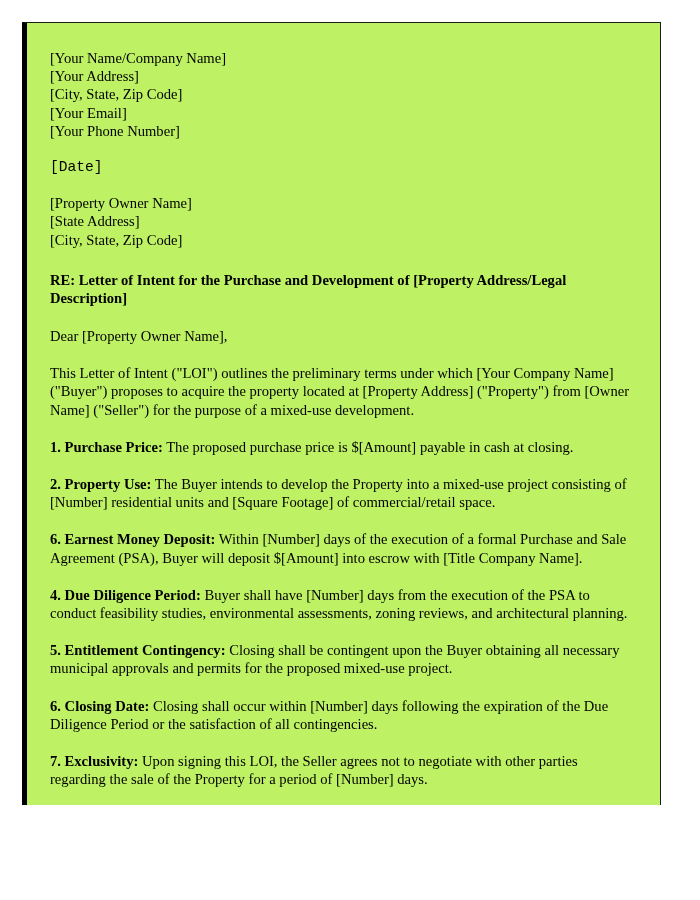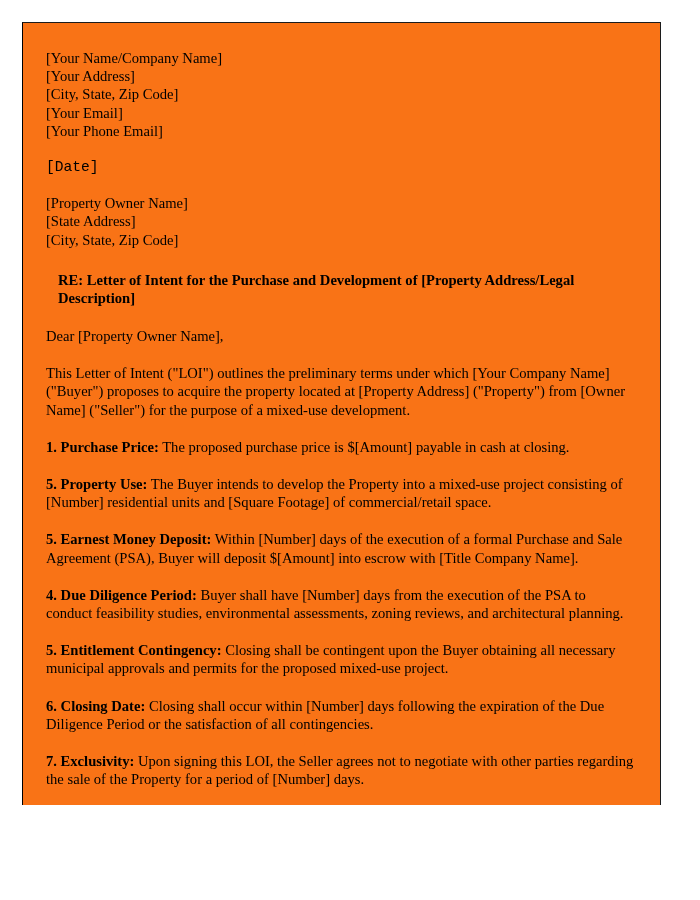--- a/index.html
+++ b/index.html
@@ -15,25 +15,25 @@
     overflow: hidden;
   }
 
   .page-sheet {
     position: absolute;
     left: 22px;
     top: 22px;
     width: 639px;
     height: 783px;
     box-sizing: border-box;
-    border-left: 1px solid #000000;
+    border-left: 5px solid #000000;
     border-right: 1px solid #1c1c1c;
     border-top: 1px solid #1c1c1c;
     border-bottom: none;
-    background: #f97316;
+    background: #bef264;
     overflow: hidden;
   }
 
   .page-body {
     padding: 26px 25px 0 23px;
   }
 
   .doc-text {
     font-size: 14.6px;
     line-height: 18.2px;
@@ -51,21 +51,21 @@
     margin: 0 0 18px 0;
     font-family: Liberation Mono, monospace;
   }
 
   .recipient-block {
     margin: 0 0 22px 0;
   }
 
   .re-heading {
     font-weight: bold;
-    margin: 0 0 19px 12px;
+    margin: 0 0 19px 0;
     line-height: 18.6px;
   }
 
   .salutation {
     margin: 0 0 19px 0;
   }
 
   .intro-para {
     margin: 0 0 19px 0;
   }
@@ -84,21 +84,21 @@
 <body>
 
 <div class="page-sheet">
   <div class="page-body doc-text">
 
     <div class="addr-block">
       <div class="addr-line">[Your Name/Company Name]</div>
       <div class="addr-line">[Your Address]</div>
       <div class="addr-line">[City, State, Zip Code]</div>
       <div class="addr-line">[Your Email]</div>
-      <div class="addr-line">[Your Phone Email]</div>
+      <div class="addr-line">[Your Phone Number]</div>
     </div>
 
     <div class="date-block">[Date]</div>
 
     <div class="recipient-block">
       <div class="addr-line">[Property Owner Name]</div>
       <div class="addr-line">[State Address]</div>
       <div class="addr-line">[City, State, Zip Code]</div>
     </div>
 
@@ -107,26 +107,26 @@
     <div class="salutation">Dear [Property Owner Name],</div>
 
     <div class="intro-para">This Letter of Intent ("LOI") outlines the preliminary terms under which [Your Company Name] ("Buyer") proposes to acquire the property located at [Property Address] ("Property") from [Owner Name] ("Seller") for the purpose of a mixed-use development.</div>
 
     <p class="clause">
       <span class="clause-label">1. Purchase Price:</span>
       <span class="clause-body">The proposed purchase price is $[Amount] payable in cash at closing.</span>
     </p>
 
     <p class="clause">
-      <span class="clause-label">5. Property Use:</span>
+      <span class="clause-label">2. Property Use:</span>
       <span class="clause-body">The Buyer intends to develop the Property into a mixed-use project consisting of [Number] residential units and [Square Footage] of commercial/retail space.</span>
     </p>
 
     <p class="clause">
-      <span class="clause-label">5. Earnest Money Deposit:</span>
+      <span class="clause-label">6. Earnest Money Deposit:</span>
       <span class="clause-body">Within [Number] days of the execution of a formal Purchase and Sale Agreement (PSA), Buyer will deposit $[Amount] into escrow with [Title Company Name].</span>
     </p>
 
     <p class="clause">
       <span class="clause-label">4. Due Diligence Period:</span>
       <span class="clause-body">Buyer shall have [Number] days from the execution of the PSA to conduct feasibility studies, environmental assessments, zoning reviews, and architectural planning.</span>
     </p>
 
     <p class="clause">
       <span class="clause-label">5. Entitlement Contingency:</span>

